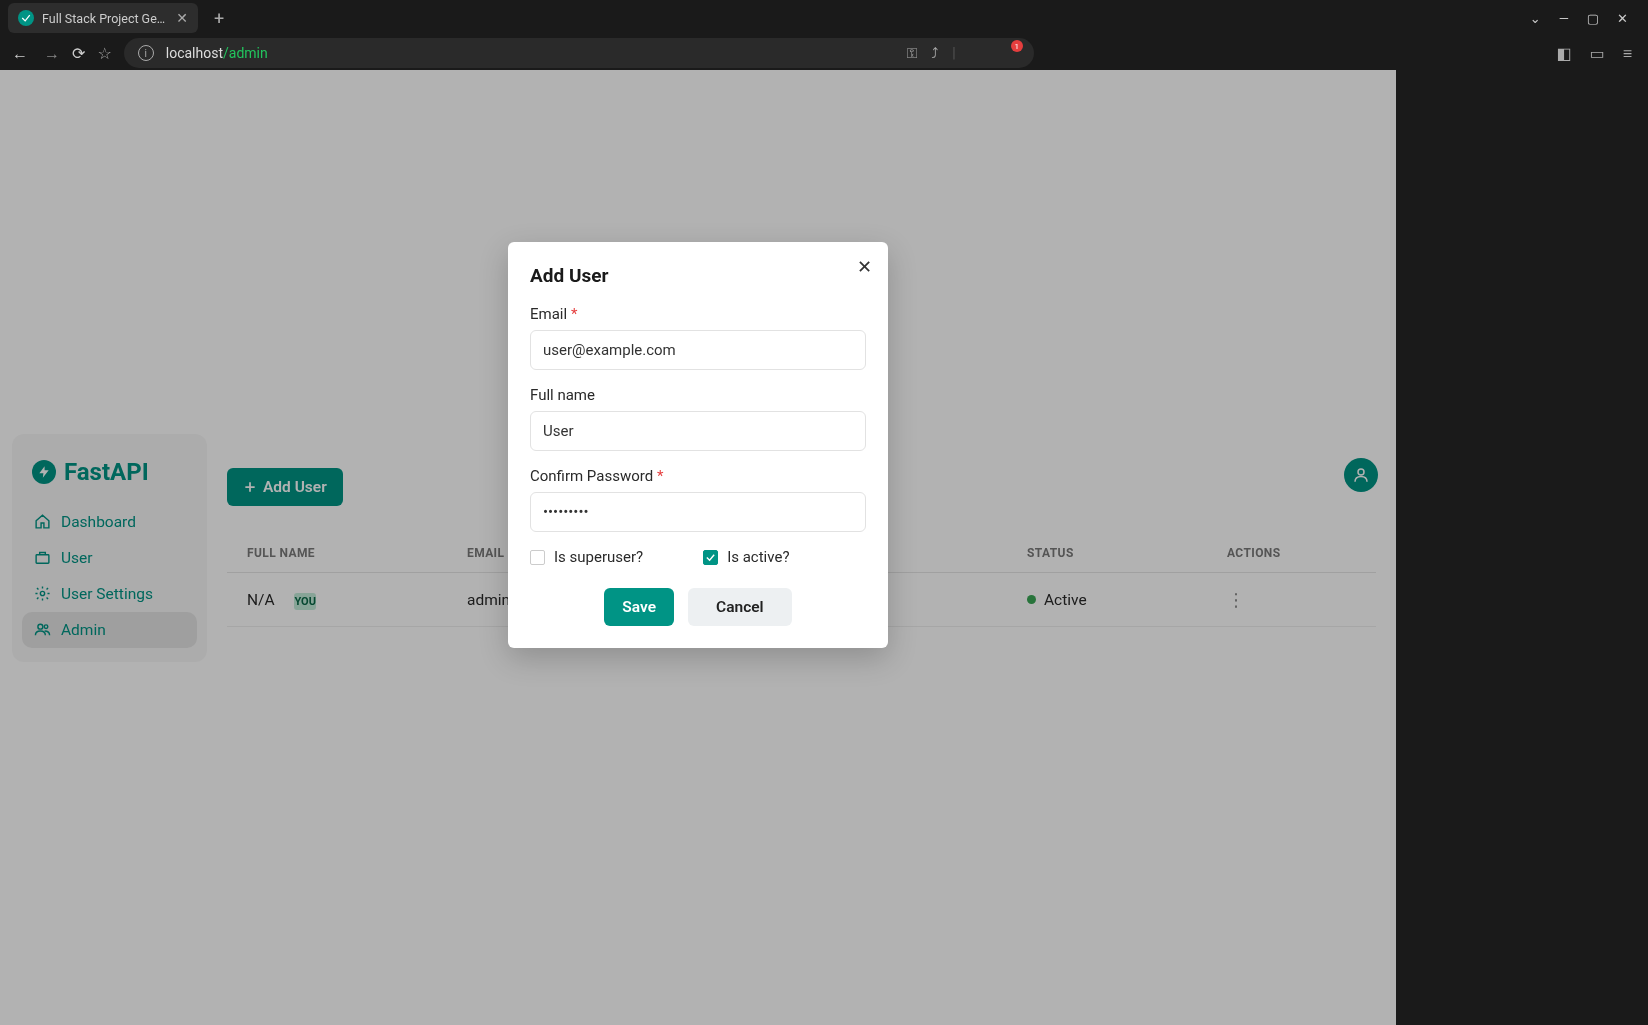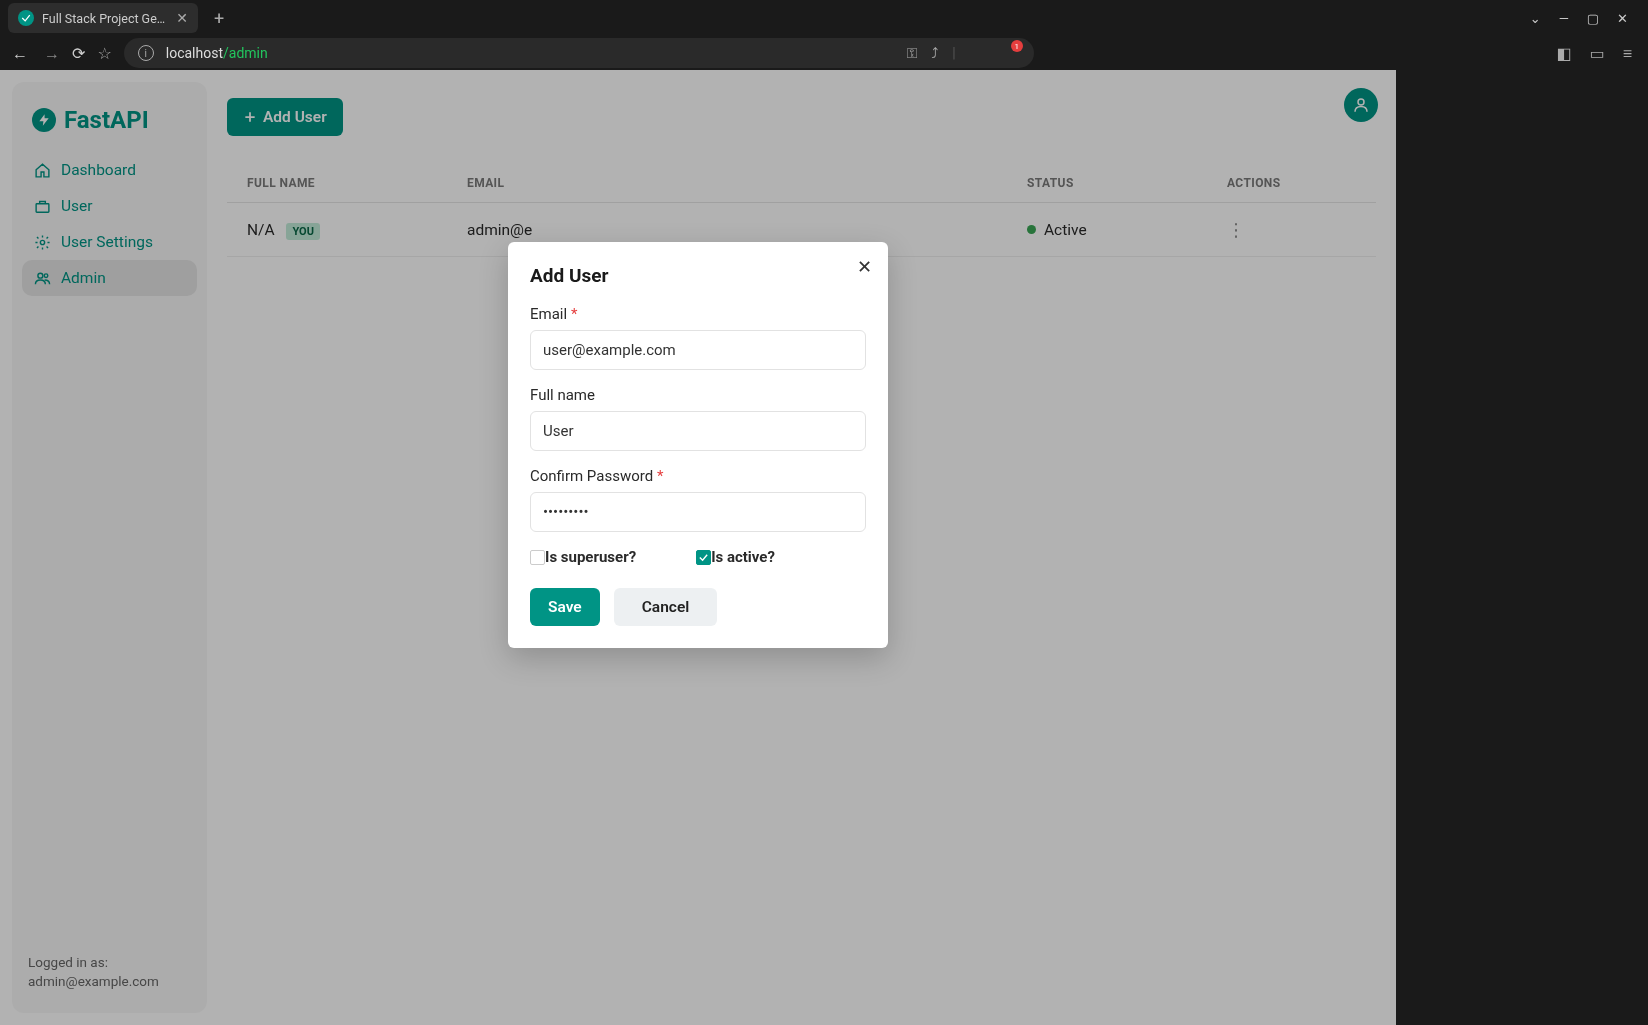--- a/index.html
+++ b/index.html
@@ -30,21 +30,21 @@
 .key-icon { color: #aaa; }
 .share-icon { color: #aaa; }
 .brave-icon { width: 18px; height: 20px; position: relative; }
 .brave-shield { width: 16px; height: 18px; background: linear-gradient(135deg,#ff5000,#ff2000); clip-path: polygon(50% 0%, 100% 25%, 100% 75%, 50% 100%, 0% 75%, 0% 25%); }
 .brave-tracker { width: 18px; height: 20px; position: relative; }
 .brave-tracker-tri { width: 16px; height: 14px; background: linear-gradient(135deg,#a020f0,#6010a0); clip-path: polygon(50% 0%, 100% 100%, 0% 100%); margin-top: 3px; }
 .brave-badge { position: absolute; top: -3px; right: -3px; background: #e53e3e; color: #fff; font-size: 8px; width: 12px; height: 12px; border-radius: 50%; display: flex; align-items: center; justify-content: center; }
 .toolbar-right { margin-left: auto; display: flex; gap: 18px; color: #aaa; align-items: center; padding-right: 4px; }
 
 
-.app-viewport { position: absolute; top: 70px; left: 0; right: 252px; bottom: 0; background: #fff; display: flex; }
+.app-viewport { position: absolute; top: 70px; left: 0; right: 252px; bottom: 0; background: #fff; display: flex; align-items: center; }
 .viewport-right-gutter { position: absolute; top: 70px; right: 0; width: 252px; bottom: 0; background: #1a1a1a; }
 
 
 .sidebar { width: 195px; background: #f7f7f7; border-radius: 12px; margin: 12px 0 12px 12px; padding: 18px 10px 14px 10px; display: flex; flex-direction: column; }
 .logo { display: flex; align-items: center; gap: 8px; padding: 6px 10px 18px 10px; font-weight: 700; font-size: 24px; color: #009485; }
 .logo-mark { width: 24px; height: 24px; background: #009485; border-radius: 50%; display: flex; align-items: center; justify-content: center; }
 .logo-mark svg { width: 14px; height: 14px; }
 .nav-list { list-style: none; }
 .nav-item { display: flex; align-items: center; gap: 10px; padding: 9px 12px; color: #009485; font-size: 15.5px; border-radius: 10px; cursor: pointer; }
 .nav-item.active { background: #e4e4e4; }
@@ -52,44 +52,44 @@
 .sidebar-footer { margin-top: auto; padding: 8px 6px; color: #666; font-size: 13.5px; line-height: 1.4; }
 
 
 .main { flex: 1; padding: 28px 20px; position: relative; }
 .page-title { font-size: 30px; font-weight: 700; color: #1a1a1a; margin-bottom: 24px; }
 .add-user-btn { background: #009485; color: #fff; border: none; padding: 10px 16px; border-radius: 6px; font-size: 15.5px; font-weight: 600; display: inline-flex; align-items: center; gap: 6px; cursor: pointer; }
 .add-user-btn svg { width: 14px; height: 14px; }
 .table { width: 100%; margin-top: 28px; }
 .thead { display: grid; grid-template-columns: 220px 260px 300px 200px 120px; padding: 12px 20px; color: #7a7a7a; font-size: 12px; font-weight: 700; letter-spacing: 0.4px; border-bottom: 1px solid #e5e5e5; }
 .trow { display: grid; grid-template-columns: 220px 260px 300px 200px 120px; padding: 16px 20px; align-items: center; font-size: 15.5px; color: #2a2a2a; border-bottom: 1px solid #eee; }
-.you-badge { background: #c2ebd9; color: #0a6847; font-size: 11px; font-weight: 700; padding: 2px 6px; border-radius: 3px; margin-left: 8px; }
+.you-badge { background: #c2ebd9; color: #0a6847; font-size: 11px; font-weight: 700; padding: 2px 0; border-radius: 3px; margin-left: 16px; }
 .status-cell { display: flex; align-items: center; gap: 8px; }
 .status-dot { width: 9px; height: 9px; border-radius: 50%; background: #3aa655; }
 .actions-cell { color: #888; font-size: 18px; text-align: left; }
 
 
 .avatar { position: absolute; top: 18px; right: 18px; width: 34px; height: 34px; background: #009485; border-radius: 50%; display: flex; align-items: center; justify-content: center; }
 .avatar svg { width: 18px; height: 18px; stroke: #fff; stroke-width: 2; fill: none; }
 
 
 .modal-overlay { position: absolute; top: 70px; left: 0; right: 252px; bottom: 0; background: rgba(0,0,0,0.30); display: flex; align-items: flex-start; justify-content: center; }
 .modal { background: #fff; border-radius: 6px; width: 380px; margin-top: 172px; padding: 22px; position: relative; box-shadow: 0 10px 30px rgba(0,0,0,0.2); }
 .modal-close { position: absolute; top: 14px; right: 16px; font-size: 18px; color: #333; cursor: pointer; background: none; border: none; }
 .modal-title { font-size: 19px; font-weight: 700; margin-bottom: 18px; color: #1a1a1a; }
 .field { margin-bottom: 16px; }
 .field-label { display: block; font-size: 15px; color: #2a2a2a; margin-bottom: 7px; }
 .req { color: #e53e3e; }
 .field-input { width: 100%; border: 1px solid #e2e2e2; border-radius: 6px; padding: 10px 12px; font-size: 15px; color: #333; }
 .checkbox-row { display: flex; gap: 60px; margin-top: 6px; margin-bottom: 22px; }
-.checkbox-item { display: flex; align-items: center; font-size: 15px; color: #2a2a2a; font-weight: bold; }
+.checkbox-item { display: flex; align-items: center; gap: 9px; font-size: 15px; color: #2a2a2a; }
 .cbox { width: 15px; height: 15px; border: 1.5px solid #ccc; border-radius: 2px; display: inline-flex; align-items: center; justify-content: center; }
 .cbox.checked { background: #009485; border-color: #009485; }
 .cbox.checked svg { width: 11px; height: 11px; stroke: #fff; stroke-width: 3; fill: none; }
-.modal-actions { display: flex; justify-content: flex-start; gap: 14px; }
+.modal-actions { display: flex; justify-content: center; gap: 14px; }
 .btn-save { background: #009485; color: #fff; border: none; padding: 10px 18px; border-radius: 6px; font-size: 15.5px; font-weight: 600; cursor: pointer; }
 .btn-cancel { background: #edf0f2; color: #222; border: none; padding: 10px 28px; border-radius: 6px; font-size: 15.5px; font-weight: 600; cursor: pointer; }
 
 svg { flex-shrink: 0; }
 </style>
 </head>
 <body>
 
 <div class="browser-chrome">
   <div class="tab-bar">
@@ -177,24 +177,20 @@
       <li class="nav-item active">
         <svg viewBox="0 0 24 24">
             <circle cx="9" cy="8" r="3.5"></circle>
             <path d="M2 20 C2 16 5 14 9 14 C13 14 16 16 16 20"></path>
             <circle cx="17" cy="8" r="2.5"></circle>
             <path d="M15 14 C19 14 22 16 22 20"></path>
           </svg>
         <span>Admin</span>
       </li>
     </ul>
-    <div class="sidebar-footer">
-      <div>Logged in as:</div>
-      <div>admin@example.com</div>
-    </div>
   </aside>
 
   <main class="main">
     <div class="avatar">
       <svg viewBox="0 0 24 24">
           <circle cx="12" cy="8" r="4"></circle>
           <path d="M4 21 C4 16 8 14 12 14 C16 14 20 16 20 21"></path>
         </svg>
     </div>
     <button class="add-user-btn">

